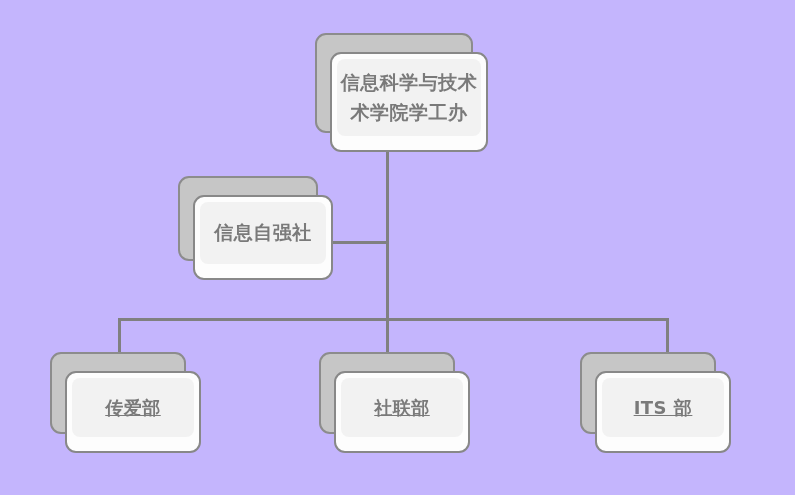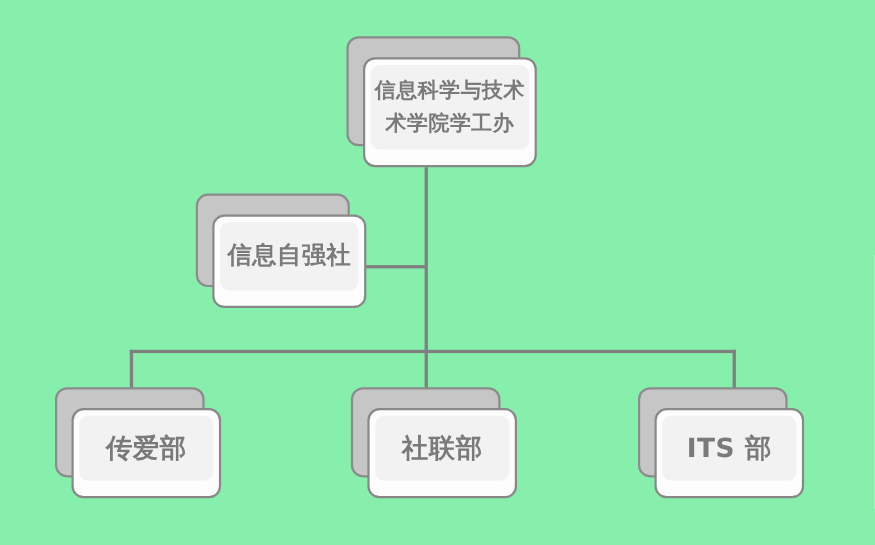--- a/index.html
+++ b/index.html
@@ -11,21 +11,21 @@
     width: 795px;
     height: 495px;
     background: #ffffff;
     font-family: "DejaVu Sans", "Liberation Sans", sans-serif;
     overflow: hidden;
   }
   #canvas {
     position: relative;
     width: 795px;
     height: 495px;
-    background: #86efac;
+    background: #c4b5fd;
   }
 
   
   .connector {
     position: absolute;
     background: #808080;
   }
 
   
   .node {
@@ -75,24 +75,24 @@
     letter-spacing: 0.5px;
     padding-bottom: 9px;
     white-space: pre-line;
   }
 
   
   .node.root        { left: 315px; top: 33px;  width: 158px; height: 100px; }
   .node.root .label { font-size: 19px; }
 
   .node.branch        { left: 178px; top: 176px; width: 140px; height: 85px; }
-  .node.branch .label { font-size: 22px; }
+  .node.branch .label { font-size: 19px; }
 
   .node.leaf        { top: 352px; width: 136px; height: 82px; }
-  .node.leaf .label { font-size: 24px; }
+  .node.leaf .label { font-size: 18px; text-decoration: underline; }
 
   .node.leaf.leaf-0 { left: 50px; }
   .node.leaf.leaf-1 { left: 319px; }
   .node.leaf.leaf-2 { left: 580px; }
 </style>
 </head>
 <body>
 
 <div id="canvas">
 

